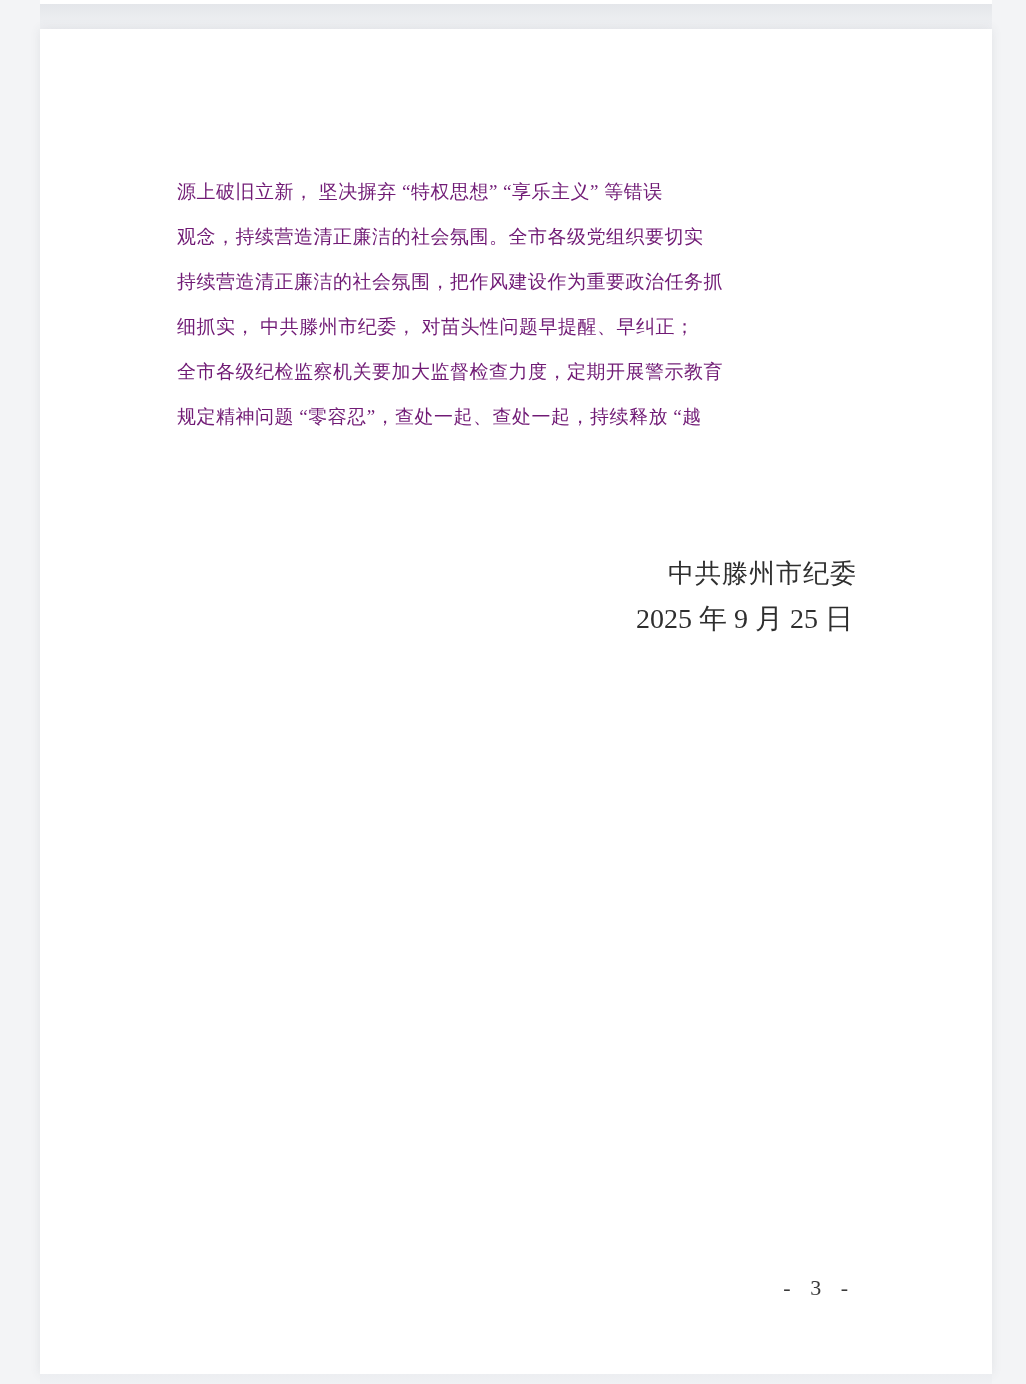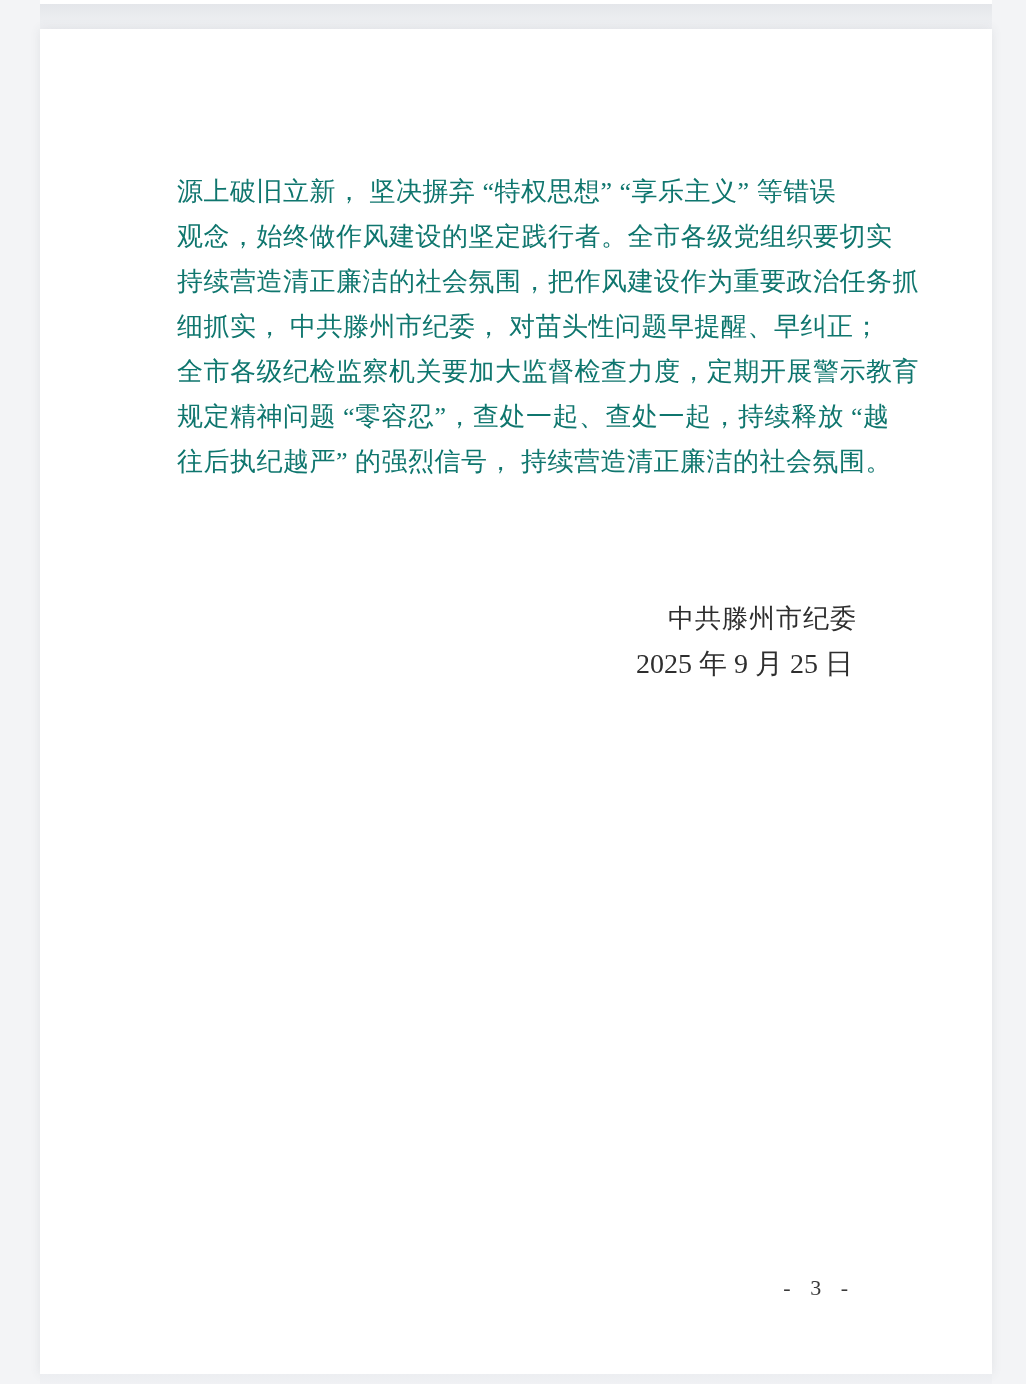--- a/index.html
+++ b/index.html
@@ -56,25 +56,25 @@
     background: #ffffff;
     box-shadow: 0 0 10px rgba(70, 75, 85, 0.10);
     box-sizing: border-box;
     padding: 140px 115px 0 137px;
     color: #2e2e2e;
   }
   .body-text {
     width: 700px;
   }
   .body-line {
-    font-size: 26px;
+    font-size: 19px;
     line-height: 45px;
     white-space: nowrap;
     letter-spacing: 0.5px;
-    color: #0f766e;
+    color: #701a75;
   }
   .signature-block {
     margin-top: 112px;
     width: 700px;
     text-align: right;
   }
   .signature-org {
     font-size: 26px;
     line-height: 45px;
     padding-right: 20px;
@@ -103,26 +103,25 @@
 
 <div class="viewer">
 
   <div class="prev-page-edge"></div>
   <div class="page-gap-top"></div>
 
   <div class="page">
 
     <div class="body-text">
       <div class="body-line">源上破旧立新， 坚决摒弃 “特权思想” “享乐主义”  等错误</div>
-      <div class="body-line">观念，始终做作风建设的坚定践行者。全市各级党组织要切实</div>
+      <div class="body-line">观念，持续营造清正廉洁的社会氛围。全市各级党组织要切实</div>
       <div class="body-line">持续营造清正廉洁的社会氛围，把作风建设作为重要政治任务抓</div>
       <div class="body-line">细抓实， 中共滕州市纪委， 对苗头性问题早提醒、早纠正；</div>
       <div class="body-line">全市各级纪检监察机关要加大监督检查力度，定期开展警示教育</div>
       <div class="body-line">规定精神问题 “零容忍”，查处一起、查处一起，持续释放 “越</div>
-      <div class="body-line">往后执纪越严”  的强烈信号， 持续营造清正廉洁的社会氛围。</div>
     </div>
 
     <div class="signature-block">
       <div class="signature-org">中共滕州市纪委</div>
       <div class="signature-date">2025 年 9 月 25 日</div>
     </div>
 
     <div class="page-number">- 3 -</div>
 
   </div>

